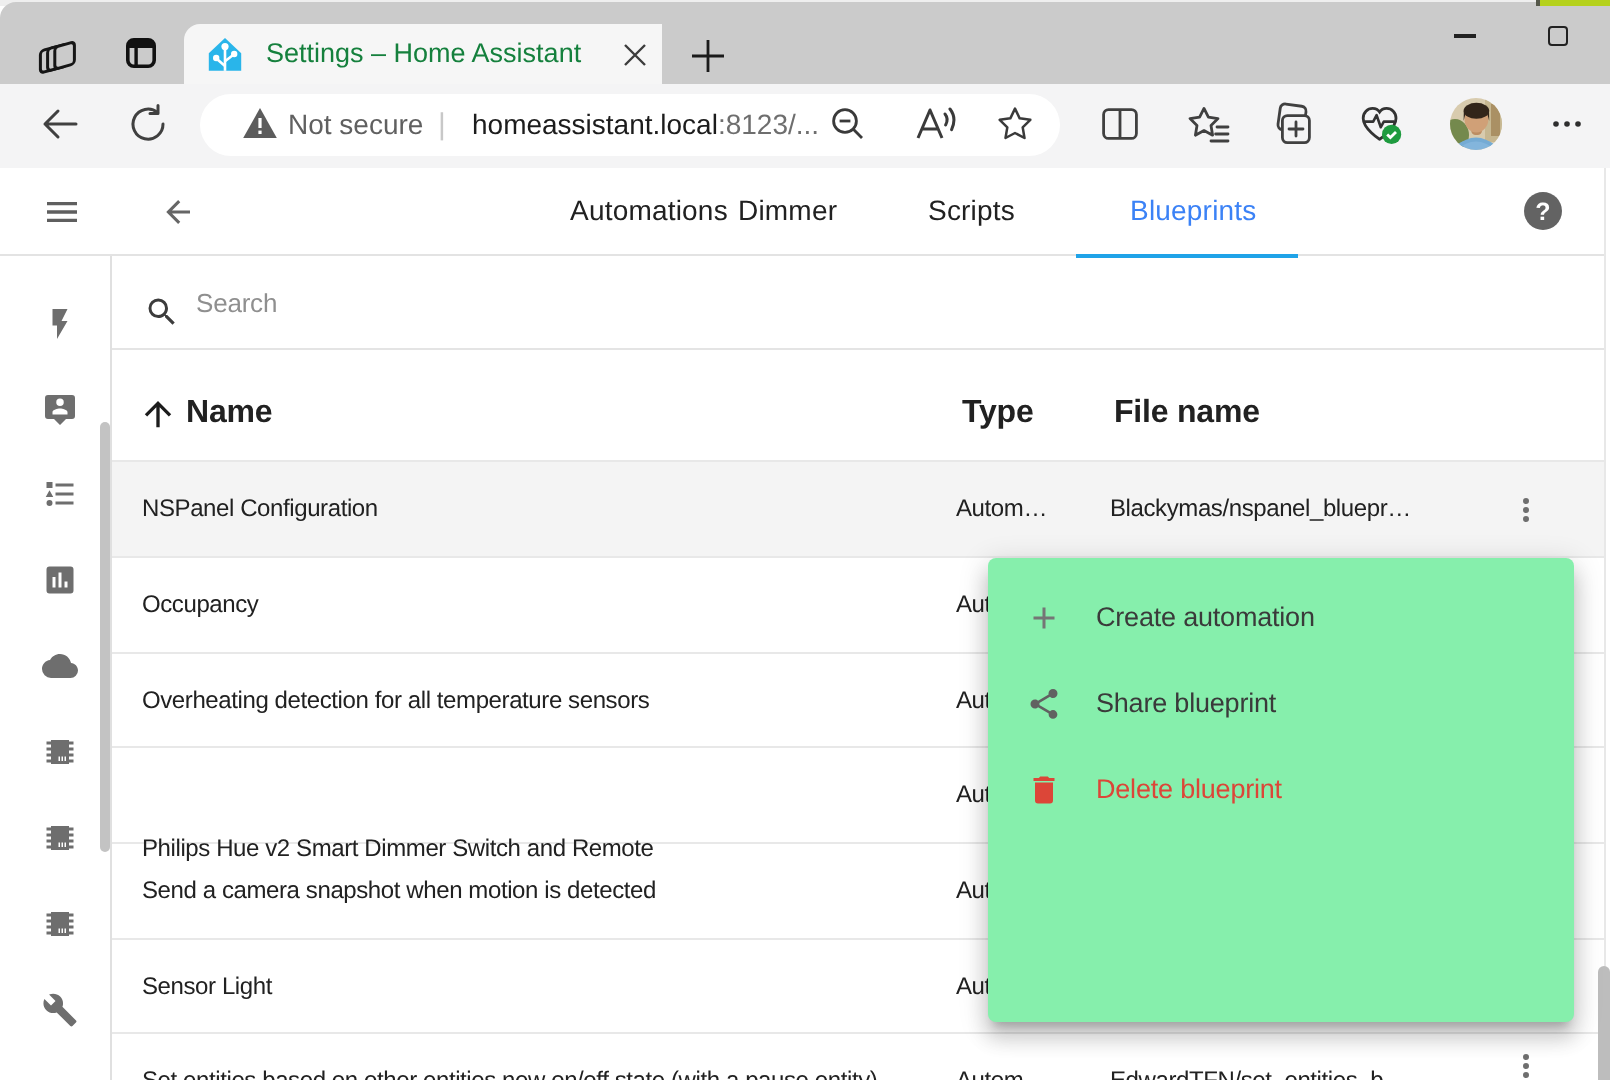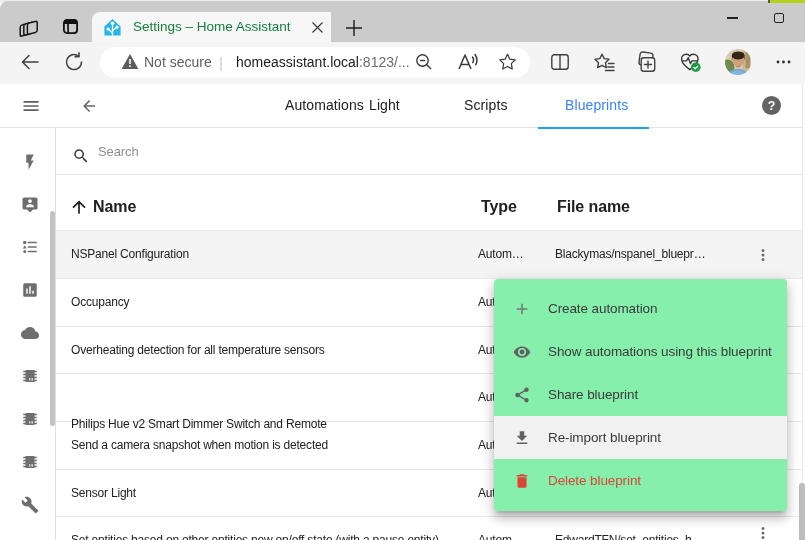--- a/index.html
+++ b/index.html
@@ -197,21 +197,21 @@
 
   <svg class="abs" style="left:776px; top:60px;" width="15" height="4" viewBox="0 0 15 4" fill="#2e2e2e">
       <circle cx="2" cy="2" r="1.4"></circle>
       <circle cx="7.5" cy="2" r="1.4"></circle>
       <circle cx="13" cy="2" r="1.4"></circle>
     </svg>
 </div>
 
 <div class="abs" id="page"></div>
 <div class="hatab" style="left:237px;margin-left:48px;">Automations</div>
-<div class="hatab" style="left:369px;">Light</div>
+<div class="hatab" style="left:369px;">Dimmer</div>
 <div class="hatab" style="left:464px;">Scripts</div>
 <div class="hatab" style="left:565px; color:#3b82f6;">Blueprints</div>
 <div class="abs" id="appbar-border"></div>
 <div class="abs" id="bp-underline"></div>
 <div class="abs" id="sidebar-border"></div>
 <div class="abs" id="sidebar-scroll"></div>
 <div class="abs" id="search-ph">Search</div>
 <div class="abs" id="search-border"></div>
 <div class="hdr" style="left:93px;">Name</div>
 <div class="hdr" style="left:481px;">Type</div>
@@ -306,38 +306,25 @@
     </svg>
 </div>
 
 <div class="abs" id="menu">
   <div class="mi" id="mi-create">
       <svg width="18" height="18" viewBox="0 0 24 24" fill="#757575">
         <path d="M19,13H13V19H11V13H5V11H11V5H13V11H19V13Z"></path>
       </svg>
       <span>Create automation</span>
     </div>
-  <div class="mi" id="mi-show">
-      <svg width="18" height="18" viewBox="0 0 24 24" fill="#616161">
-        <path fill-rule="evenodd" d="M12,4.5C17,4.5 21.27,7.61 23,12C21.27,16.39 17,19.5 12,19.5C7,19.5 2.73,16.39 1,12C2.73,7.61 7,4.5 12,4.5M12,6.7A5.3,5.3 0 0,0 6.7,12A5.3,5.3 0 0,0 12,17.3A5.3,5.3 0 0,0 17.3,12A5.3,5.3 0 0,0 12,6.7Z"></path>
-        <circle cx="12" cy="12" r="3.2"></circle>
-      </svg>
-      <span>Show automations using this blueprint</span>
-    </div>
   <div class="mi" id="mi-share">
       <svg width="18" height="18" viewBox="0 0 24 24" fill="#616161">
         <path d="M18,16.08C17.24,16.08 16.56,16.38 16.04,16.85L8.91,12.7C8.96,12.47 9,12.24 9,12C9,11.76 8.96,11.53 8.91,11.3L15.96,7.19C16.5,7.69 17.21,8 18,8A3,3 0 0,0 21,5A3,3 0 0,0 18,2A3,3 0 0,0 15,5C15,5.24 15.04,5.47 15.09,5.7L8.04,9.81C7.5,9.31 6.79,9 6,9A3,3 0 0,0 3,12A3,3 0 0,0 6,15C6.79,15 7.5,14.69 8.04,14.19L15.16,18.34C15.11,18.55 15.08,18.77 15.08,19C15.08,20.61 16.39,21.91 18,21.91C19.61,21.91 20.92,20.61 20.92,19A2.92,2.92 0 0,0 18,16.08Z"></path>
       </svg>
       <span>Share blueprint</span>
-    </div>
-  <div class="mi hov" id="mi-reimport">
-      <svg width="18" height="18" viewBox="0 0 24 24" fill="#616161">
-        <path d="M5,20H19V18H5M19,9H15V3H9V9H5L12,16L19,9Z"></path>
-      </svg>
-      <span>Re-import blueprint</span>
     </div>
   <div class="mi del" id="mi-delete">
       <svg width="18" height="18" viewBox="0 0 24 24" fill="#dc4638">
         <path d="M19,4H15.5L14.5,3H9.5L8.5,4H5V6H19M6,19A2,2 0 0,0 8,21H16A2,2 0 0,0 18,19V7H6V19Z"></path>
       </svg>
       <span>Delete blueprint</span>
     </div>
 </div>
 
 </body></html>

